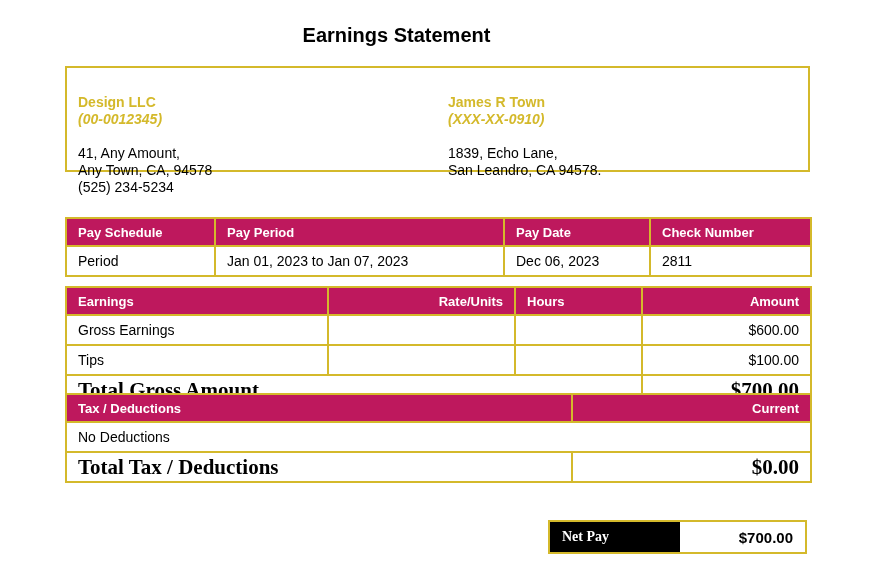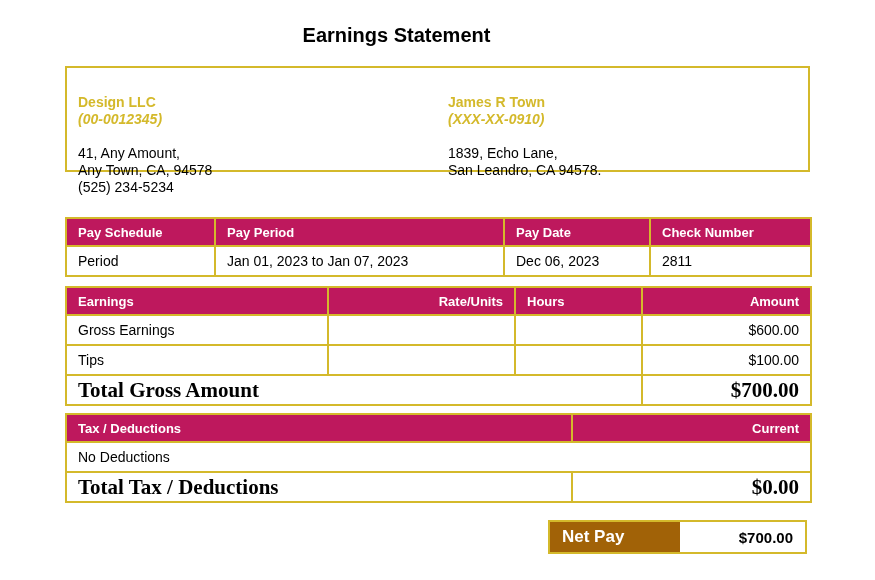--- a/index.html
+++ b/index.html
@@ -11,21 +11,21 @@
   .party .name { color: #d4b92b; font-weight: bold; }
   .party .id { color: #d4b92b; font-weight: bold; font-style: italic; }
   .party .lines { margin-top: 17px; }
   table { position: absolute; border-collapse: collapse; font-size: 14px; table-layout: fixed; }
   td, th { border: 2px solid #d4b92b; padding: 0 11px; box-sizing: border-box; }
   th { background: #be185d; color: #fff; font-weight: bold; font-size: 13px; text-align: left; height: 28px; }
   td { height: 30px; }
   .r { text-align: right; }
   .bold { font-weight: bold; font-size: 21px; font-family: Liberation Serif, serif; }
   .netpay { position: absolute; left: 548px; top: 520px; width: 259px; height: 34px; border: 2px solid #d4b92b; box-sizing: border-box; display: flex; }
-  .netpay .lbl { width: 130px; background: #a16207; color: #fff; font-weight: bold; font-size: 17px; display: flex; align-items: center; padding-left: 12px; box-sizing: border-box; }
+  .netpay .lbl { width: 130px; background: #000000; color: #fff; font-weight: bold; font-size: 14px; display: flex; align-items: center; padding-left: 12px; box-sizing: border-box; font-family: Liberation Serif, serif; }
   .netpay .val { flex: 1; font-weight: bold; font-size: 15px; display: flex; align-items: center; justify-content: flex-end; padding-right: 12px; }
 </style>
 </head>
 <body>
 
 <div class="title">Earnings Statement</div>
 
 <div class="box addr">
   <div class="party" style="left:11px;">
     <div class="name">Design LLC</div>
@@ -95,21 +95,21 @@
     <td></td>
     <td class="r">$100.00</td>
   </tr>
   <tr>
     <td colspan="3" class="bold">Total Gross Amount</td>
     <td class="r bold">$700.00</td>
   </tr>
 </tbody>
   </table>
 
-<table style="left:65px; top:413px; width:745px;border-radius:12px;">
+<table style="left:65px; top:393px; width:745px;border-radius:12px;">
   <colgroup>
       <col style="width:506px">
       <col style="width:239px">
     </colgroup>
   <tbody>
       <tr>
     <th>Tax / Deductions</th>
     <th class="r">Current</th>
   </tr>
   <tr>

